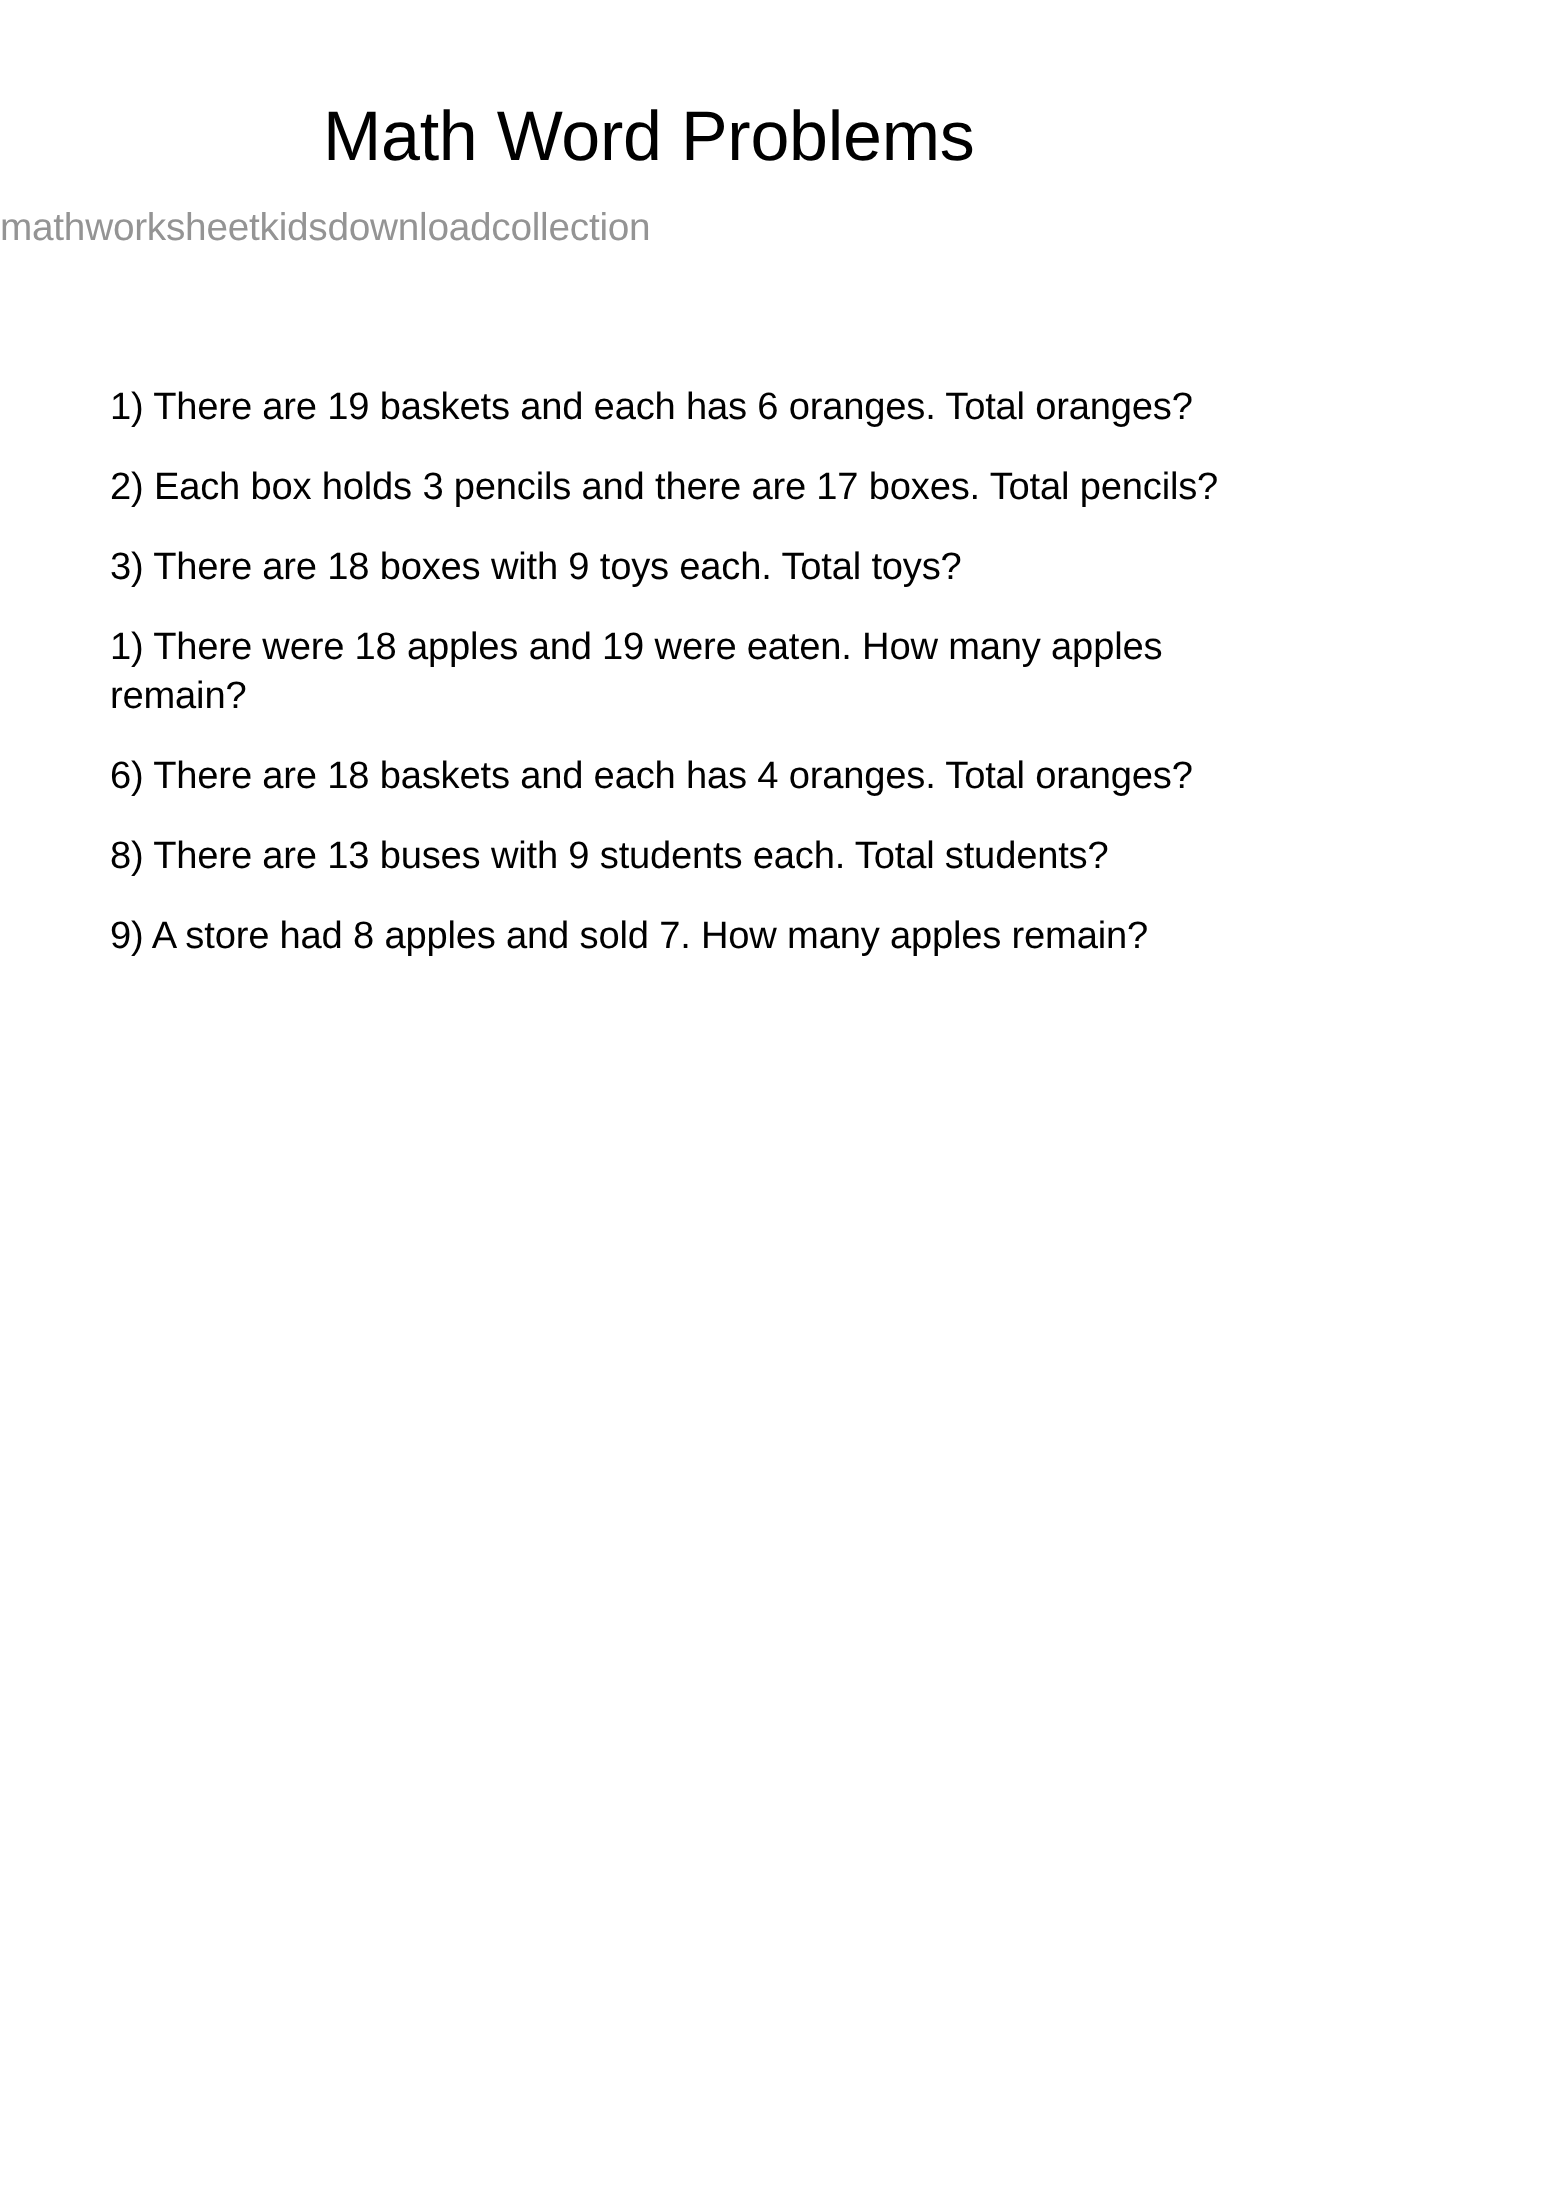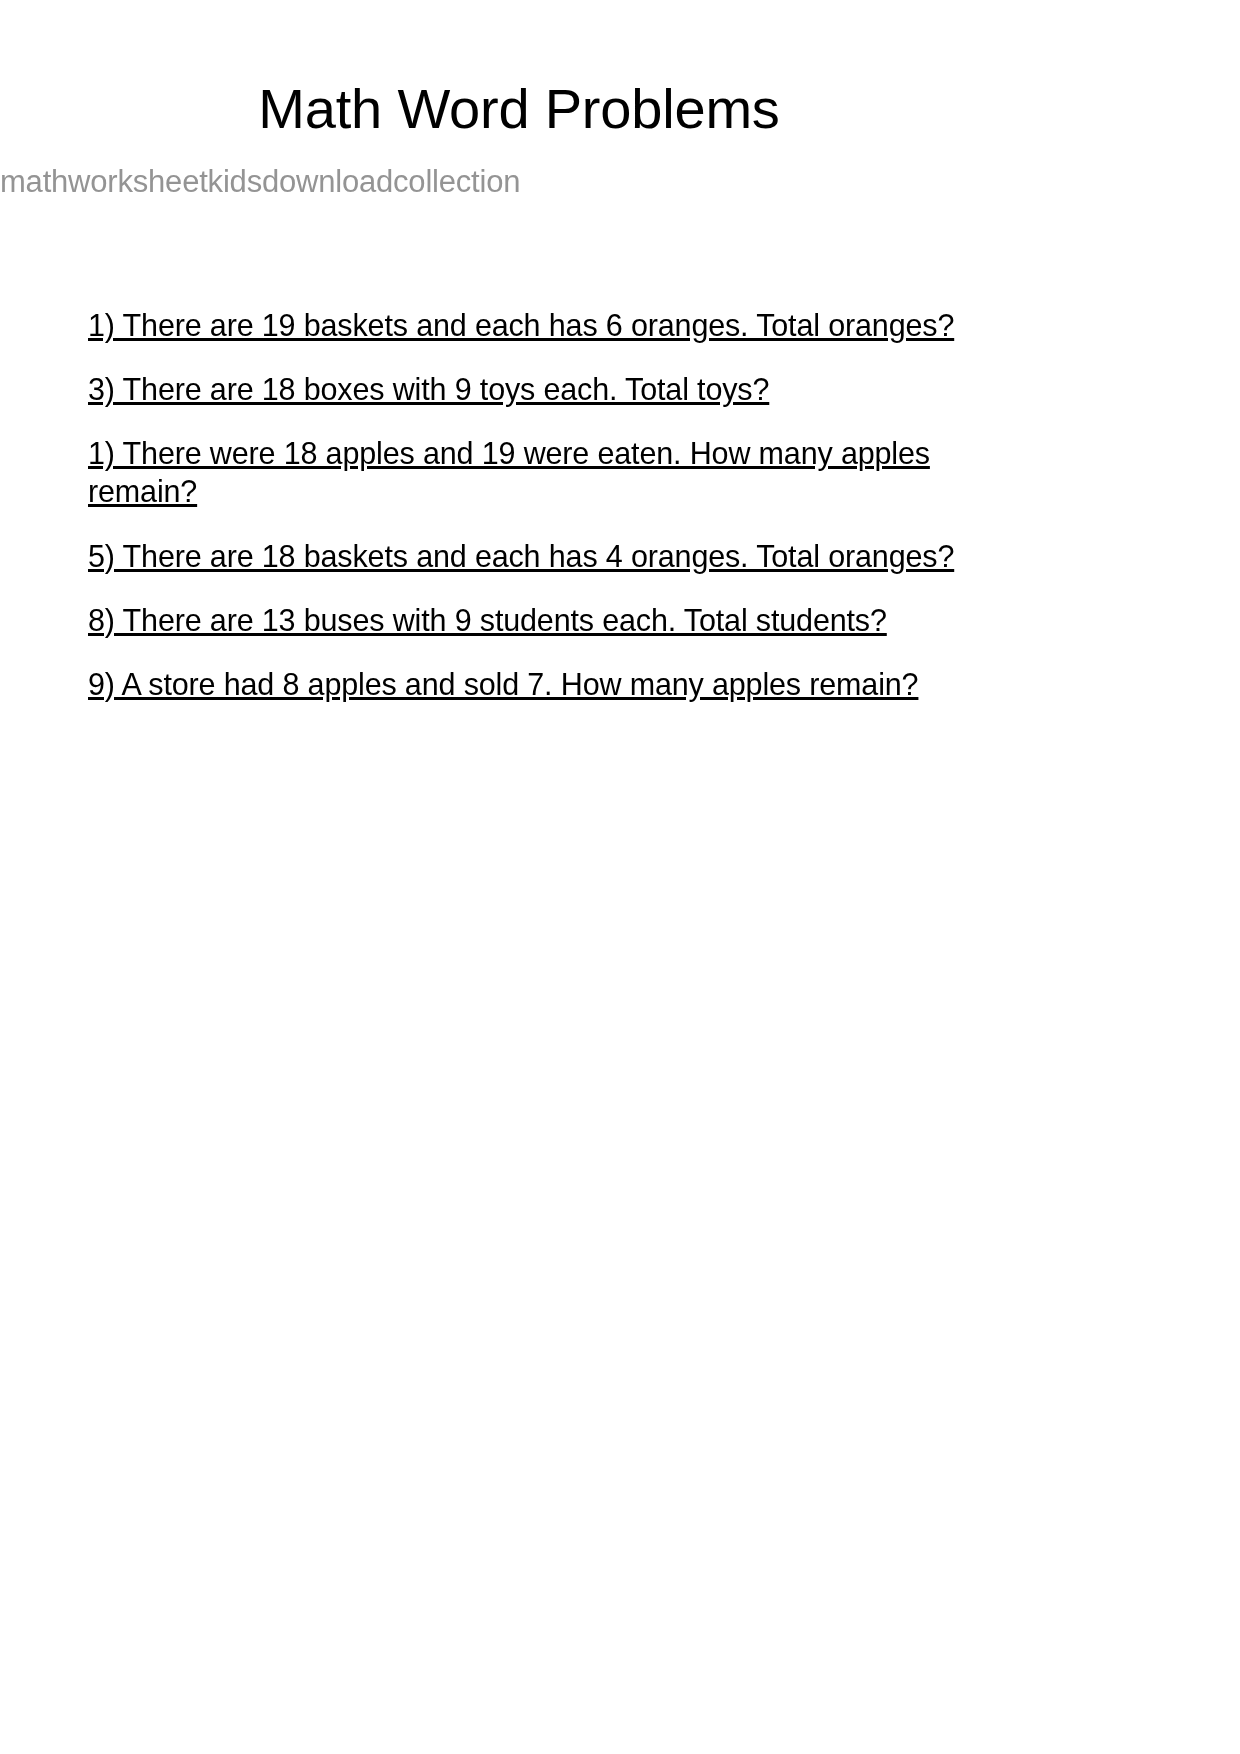--- a/index.html
+++ b/index.html
@@ -61,39 +61,39 @@
   }
 
   .problem {
     font-size: 30.5px;
     font-weight: 400;
     line-height: 1.25;
     color: #000000;
     margin-bottom: 26px;
     letter-spacing: -0.15px;
     text-align: left;
-    text-decoration: underline;
   }
 
   .problem:last-child {
     margin-bottom: 0;
   }
 </style>
 </head>
 <body>
 
 <div class="page">
 
   <div class="header">
     <h1 class="doc-title">Math Word Problems</h1>
     <div class="doc-subtitle">mathworksheetkidsdownloadcollection</div>
   </div>
 
   <ol class="problems">
     <li class="problem">1) There are 19 baskets and each has 6 oranges. Total oranges?</li>
+    <li class="problem">2) Each box holds 3 pencils and there are 17 boxes. Total pencils?</li>
     <li class="problem">3) There are 18 boxes with 9 toys each. Total toys?</li>
     <li class="problem">1) There were 18 apples and 19 were eaten. How many apples remain?</li>
-    <li class="problem">5) There are 18 baskets and each has 4 oranges. Total oranges?</li>
+    <li class="problem">6) There are 18 baskets and each has 4 oranges. Total oranges?</li>
     <li class="problem">8) There are 13 buses with 9 students each. Total students?</li>
     <li class="problem">9) A store had 8 apples and sold 7. How many apples remain?</li>
   </ol>
 
 </div>
 
 </body></html>

